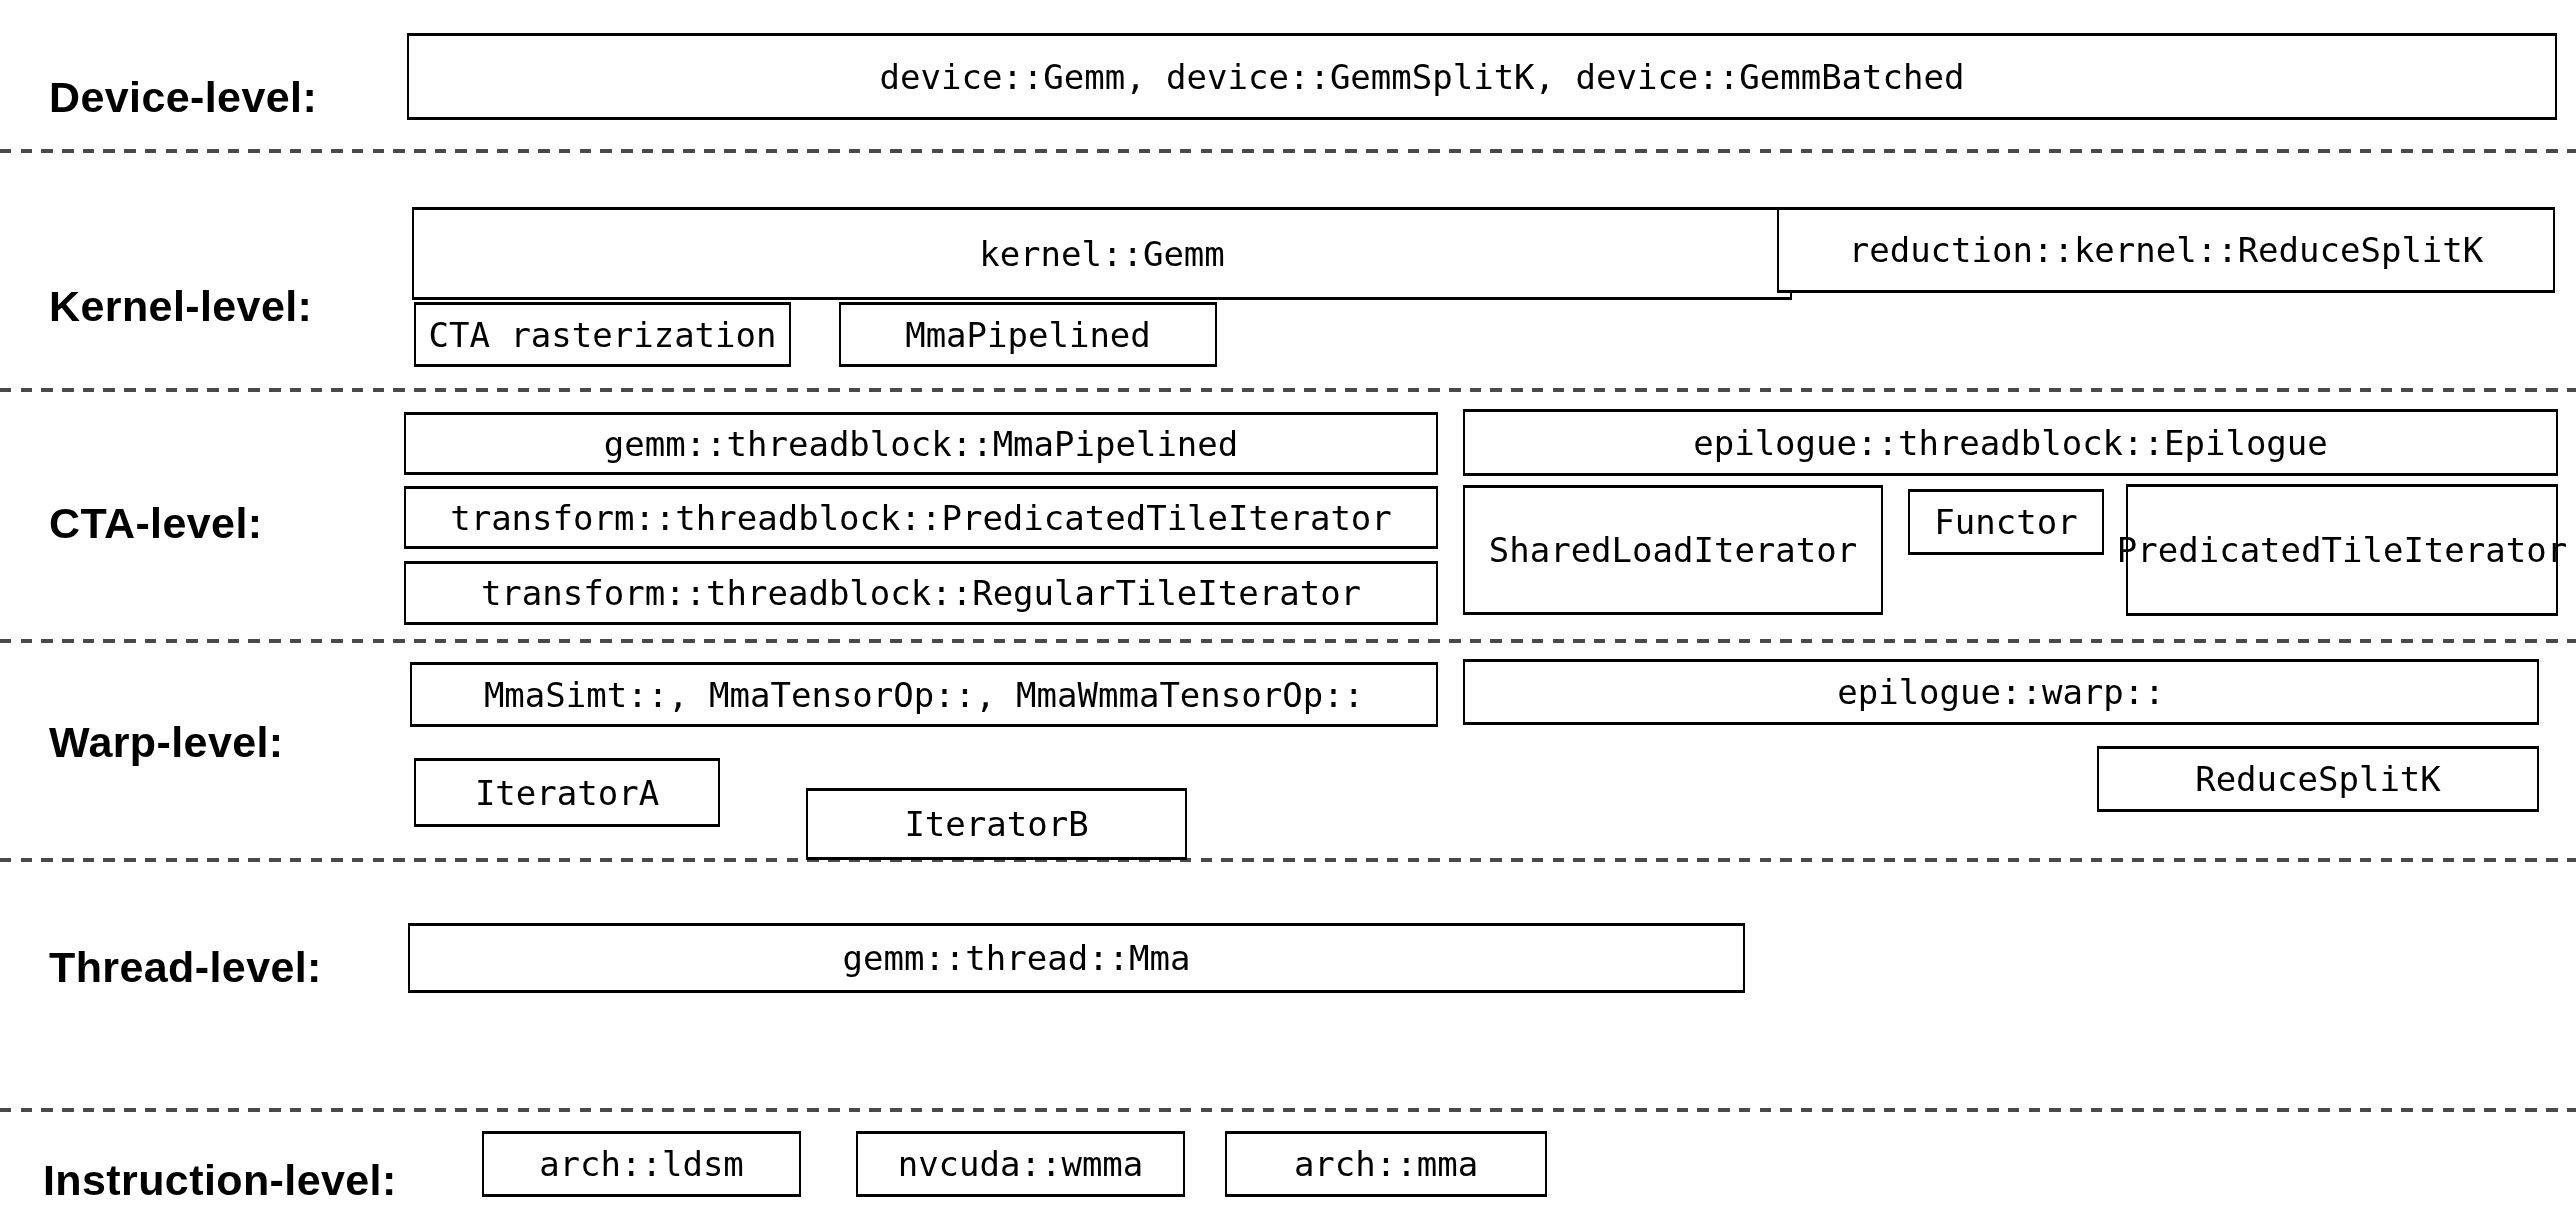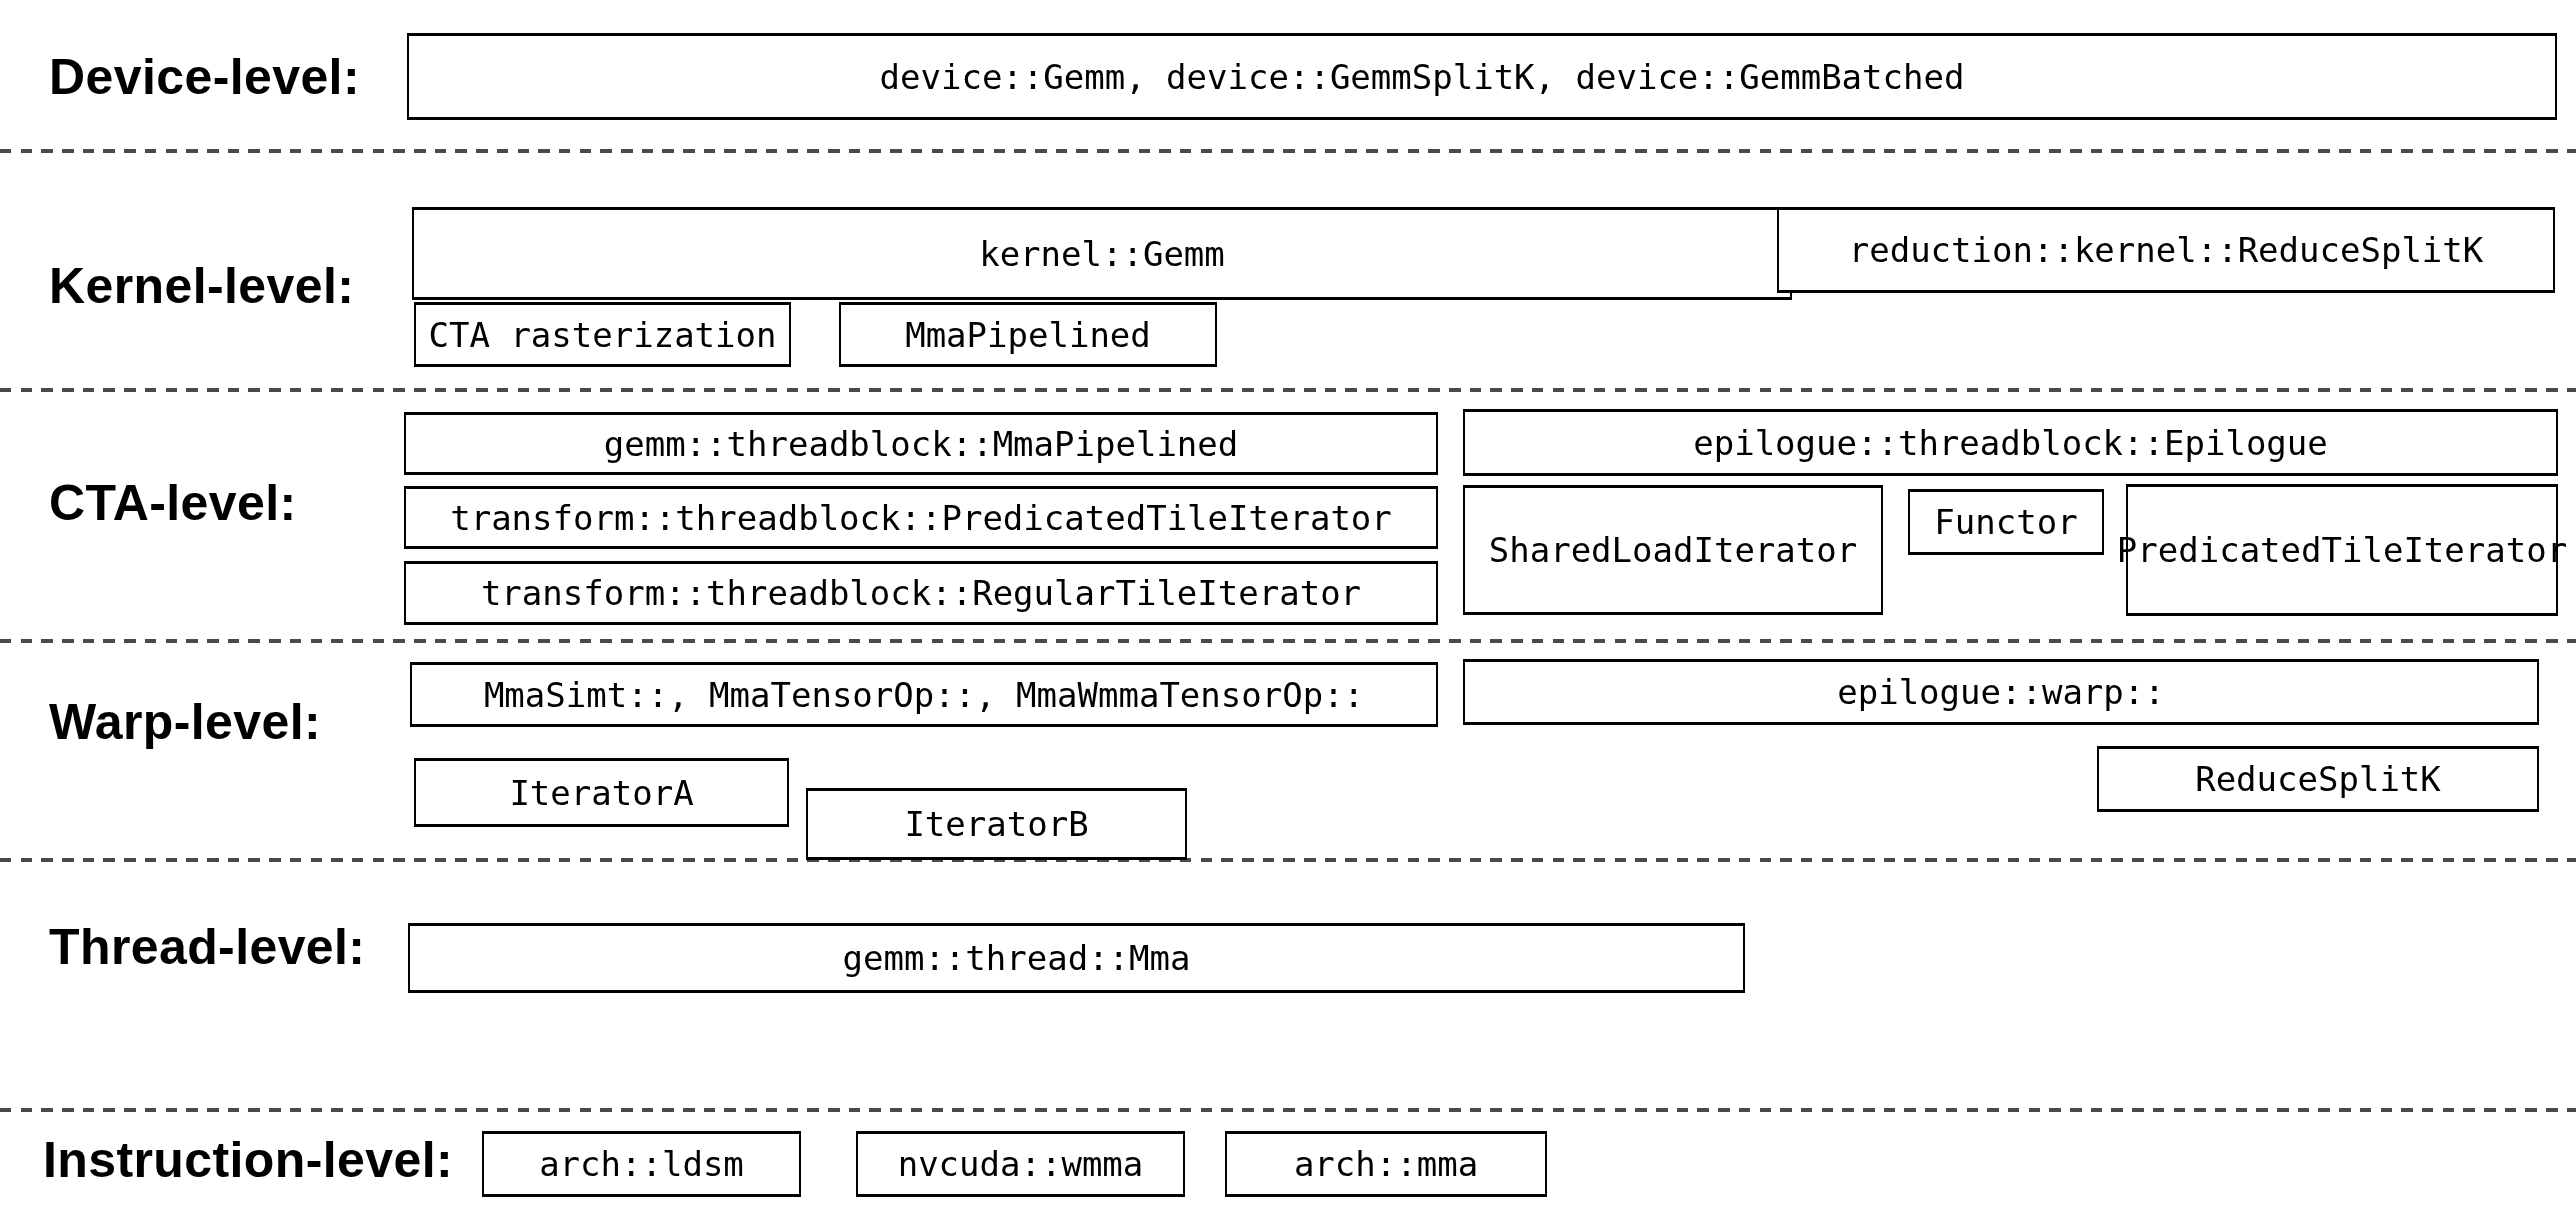--- a/index.html
+++ b/index.html
@@ -12,25 +12,26 @@
     width: 2576px;
     height: 1219px;
     background: var(--background, #ffffff);
     overflow: hidden;
     font-family: "Liberation Sans", sans-serif;
   }
   .lvl-label {
     position: absolute;
     font-family: "Liberation Sans", sans-serif;
     font-weight: bold;
-    font-size: 50px;
+    font-size: 43px;
     line-height: 40px;
     color: var(--text, #000000);
     white-space: nowrap;
     letter-spacing: 0.4px;
+    margin-top: 20px;
   }
   .box {
     position: absolute;
     box-sizing: border-box;
     background: var(--background, #ffffff);
     border: 2.3px solid var(--border, #000000);
     border-top-width: 3.8px;
     border-bottom-width: 3.8px;
     display: flex;
     align-items: center;
@@ -85,21 +86,21 @@
   <div class="box" style="left:404px;top:412px;width:1034px;height:63px">gemm::threadblock::MmaPipelined</div>
   <div class="box" style="left:1463px;top:409px;width:1095px;height:67px">epilogue::threadblock::Epilogue</div>
   <div class="box" style="left:404px;top:486px;width:1034px;height:63px">transform::threadblock::PredicatedTileIterator</div>
   <div class="box" style="left:1463px;top:485px;width:420px;height:130px">SharedLoadIterator</div>
   <div class="box" style="left:1908px;top:489px;width:196px;height:66px">Functor</div>
   <div class="box" style="left:2126px;top:484px;width:432px;height:132px">PredicatedTileIterator</div>
   <div class="box" style="left:404px;top:561px;width:1034px;height:64px">transform::threadblock::RegularTileIterator</div>
 
   <div class="box" style="left:410px;top:662px;width:1028px;height:65px">MmaSimt::, MmaTensorOp::, MmaWmmaTensorOp::</div>
   <div class="box" style="left:1463px;top:659px;width:1076px;height:66px">epilogue::warp::</div>
-  <div class="box" style="left:414px;top:758px;width:375px;height:69px">IteratorA</div>
+  <div class="box" style="left:414px;top:758px;width:306px;height:69px">IteratorA</div>
   <div class="box" style="left:806px;top:788px;width:381px;height:72px">IteratorB</div>
   <div class="box" style="left:2097px;top:746px;width:442px;height:66px">ReduceSplitK</div>
 
   <div class="box bias-left" style="left:408px;top:923px;width:1337px;height:70px">gemm::thread::Mma</div>
 
   <div class="box" style="left:482px;top:1131px;width:319px;height:66px">arch::ldsm</div>
   <div class="box" style="left:856px;top:1131px;width:329px;height:66px">nvcuda::wmma</div>
   <div class="box" style="left:1225px;top:1131px;width:322px;height:66px">arch::mma</div>
 
 </div>

